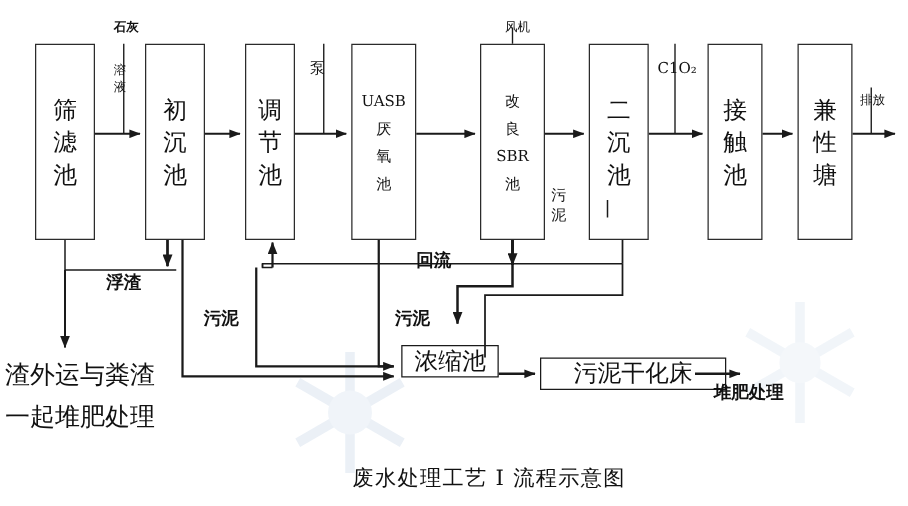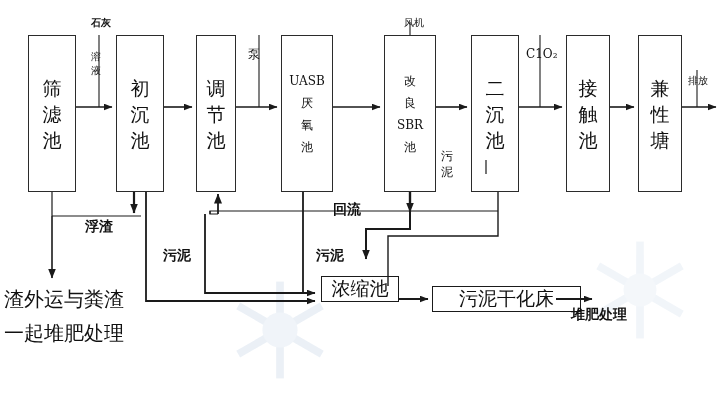--- a/index.html
+++ b/index.html
@@ -252,14 +252,15 @@
   <div class="ann ann-md" style="left:85px; top:216px;">浮渣</div>
   <div class="ann ann-md" style="left:163px; top:245px;">污泥</div>
   <div class="ann ann-md" style="left:316px; top:245px;">污泥</div>
   <div class="ann ann-sm" style="left:441px; top:148px;">污
 泥</div>
   <div class="ann ann-md" style="left:333px; top:199px;">回流</div>
   <div class="ann ann-lg" style="left:4px; top:282px; line-height:34px;">渣外运与粪渣
 一起堆肥处理</div>
   <div class="ann ann-md" style="left:571px; top:288px;margin-top:16px;">堆肥处理</div>
 
+  <div class="ann ann-title" style="left:282px; top:372px;">废水处理工艺 I 流程示意图</div>
 
 </div>
 
 </body></html>

